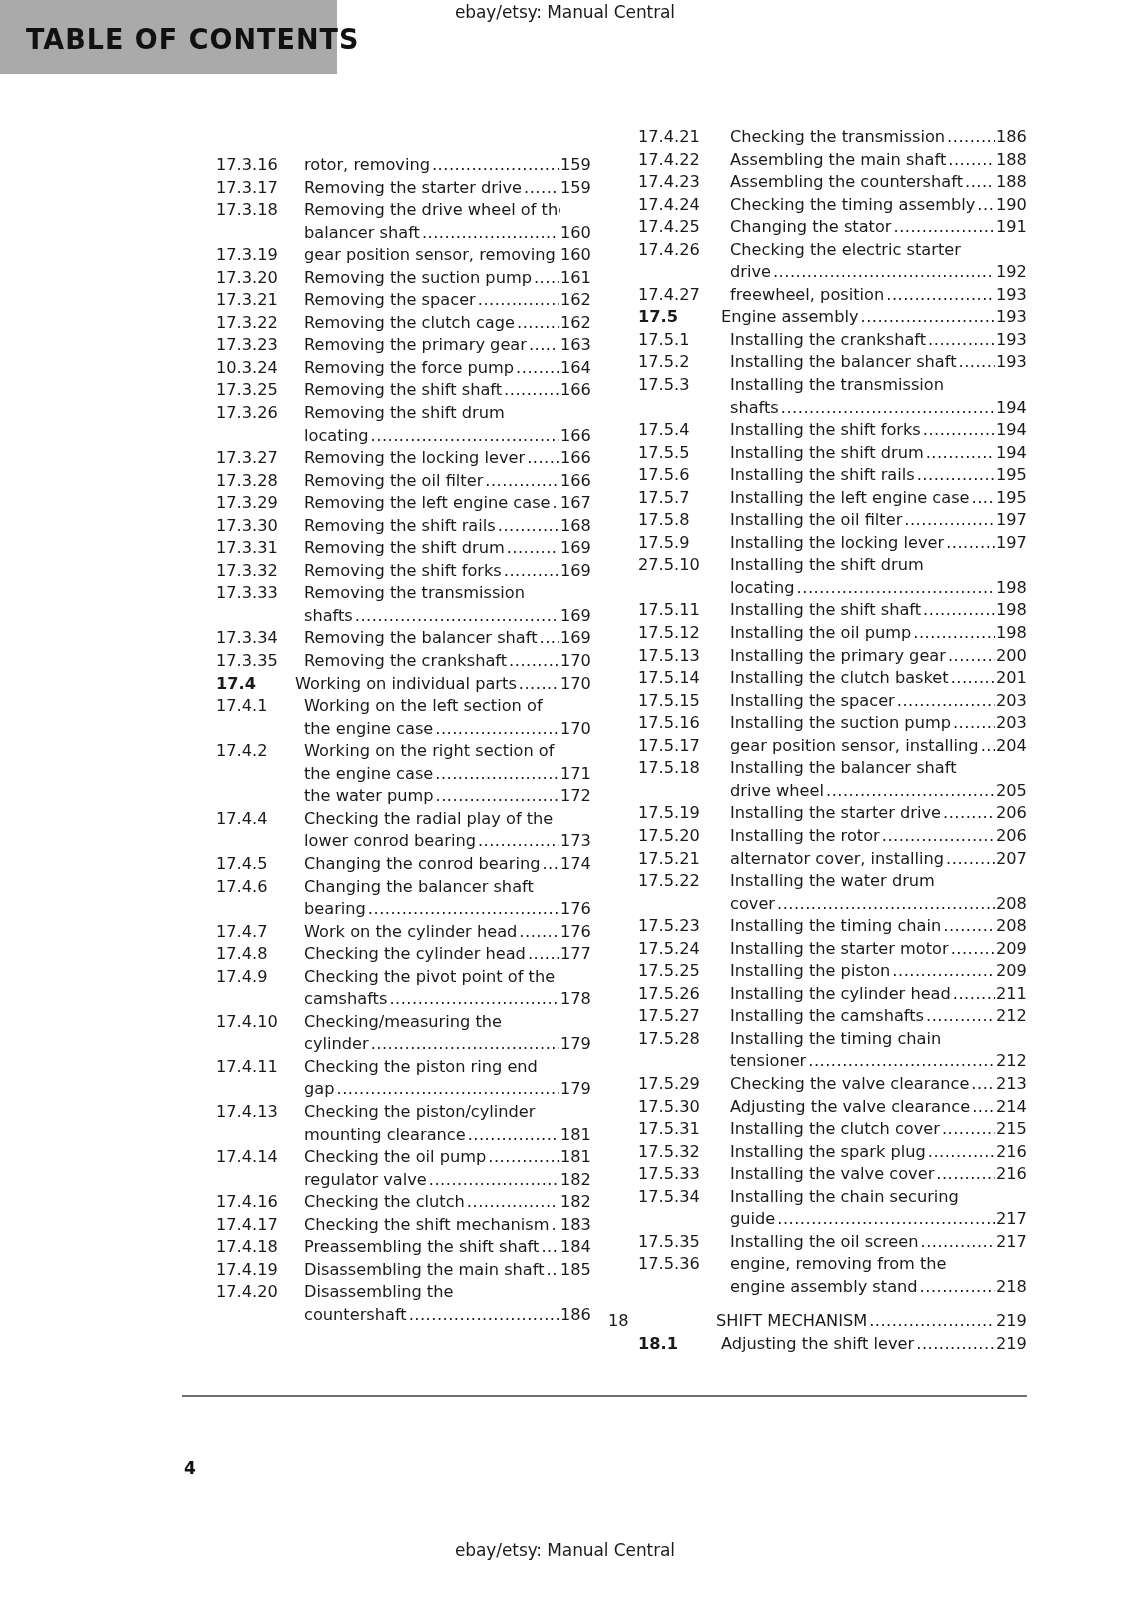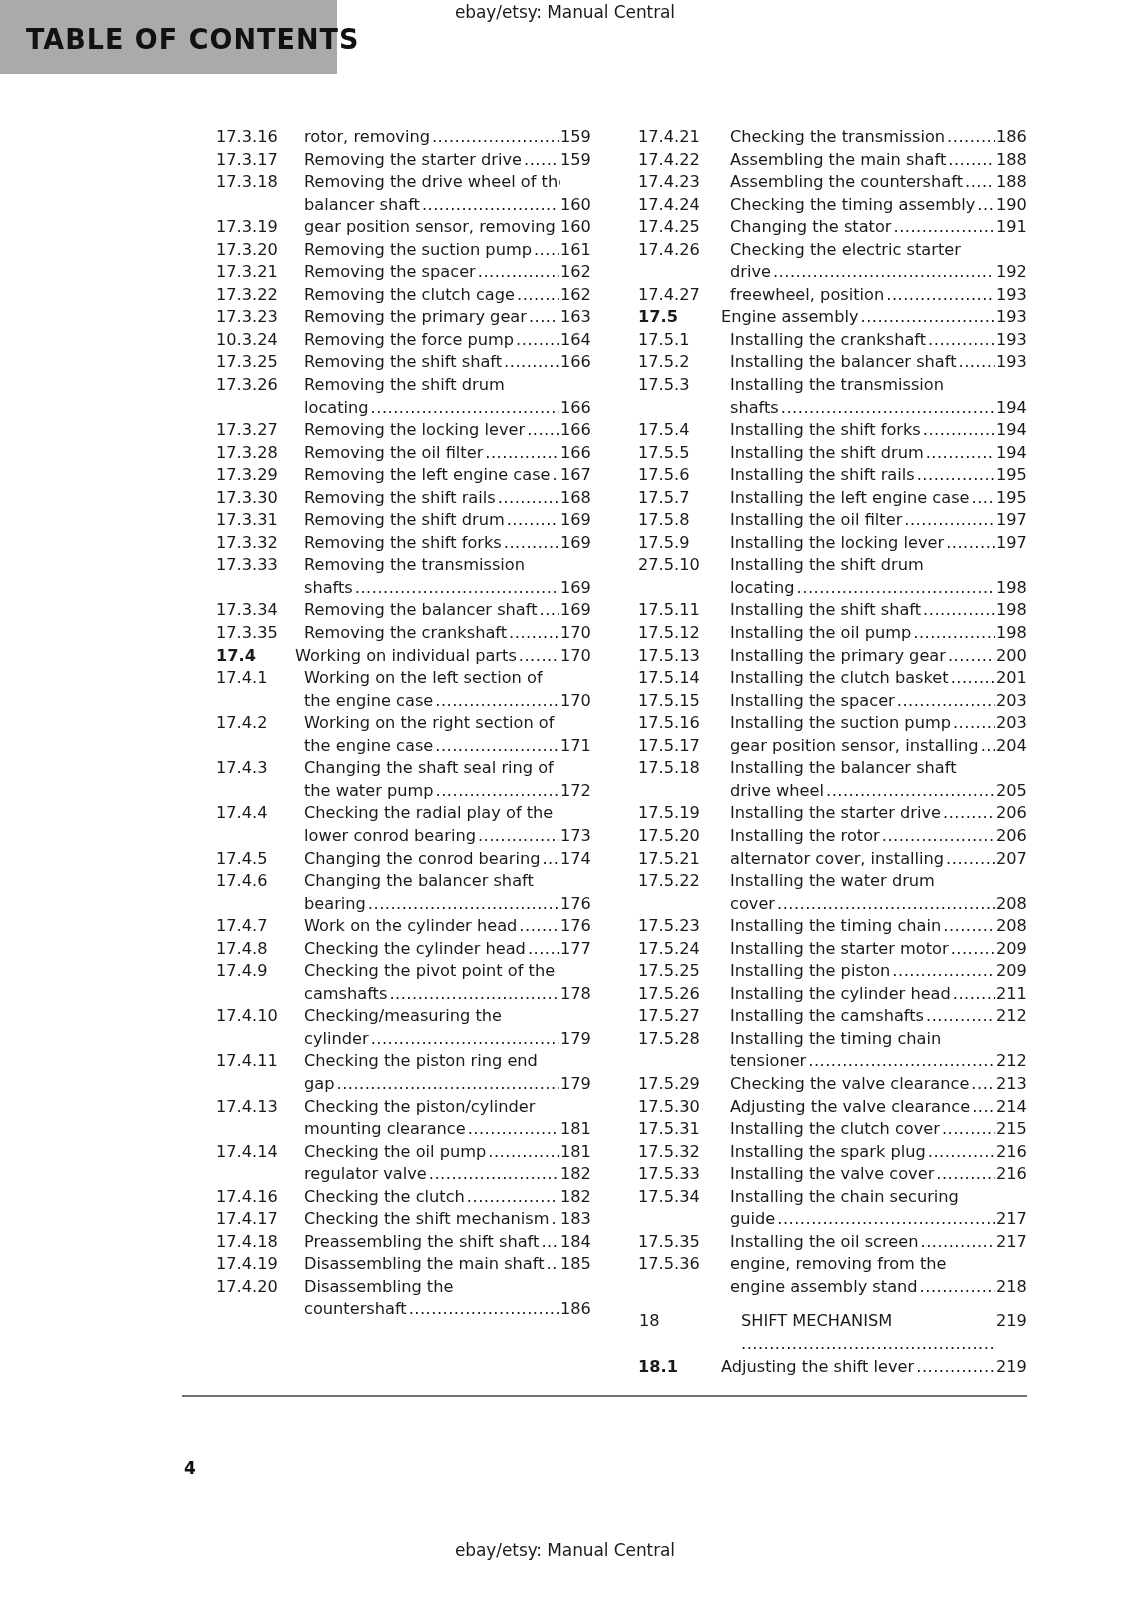--- a/index.html
+++ b/index.html
@@ -63,21 +63,21 @@
   .toc {
     position: absolute;
     top: 126px;
     left: 0;
     width: 1130px;
   }
   .col {
     position: absolute;
     top: 0;
   }
-  .col-left  { left: 185px; width: 405px; }
+  .col-left  { left: 185px; width: 405px; margin-top: 28px; }
   .col-right { left: 608px; width: 418px; }
 
   .entry {
     display: flex;
     align-items: baseline;
     font-size: 16.2px;
     line-height: 22.55px;
     color: #1a1a1a;
     white-space: nowrap;
   }
@@ -117,22 +117,22 @@
   
   .col-left  .num { width: 88px; }
   .col-left  .page { width: 30px; }
   .col-right .num { width: 92px; }
   .col-right .page { width: 30px; }
 
   
   .lvl3 .num { padding-left: 30px; }
   .lvl2 .num { padding-left: 30px; font-weight: bold; }
   .lvl2 .title-cell { margin-left: -9px; text-align: right; }
-  .lvl1 .num { padding-left: 0px; margin-left: 31px; }
-  .lvl1 .title-cell { margin-left: 8px; flex-direction: column; }
+  .lvl1 .num { padding-left: 0px; }
+  .lvl1 .title-cell { margin-left: 16px; }
 
   .col-left .lvl3 .num { padding-left: 31px; }
   .col-left .lvl2 .num { padding-left: 31px; }
 
   
   .cont .num { visibility: hidden; }
 
   
   .gap-before { margin-top: 12px; }
 
@@ -381,28 +381,20 @@
         <span class="page"></span>
       </div>
       <div class="entry lvl3 cont">
         <span class="num">17.4.2</span>
         <span class="title-cell">
           <span class="label">the engine case</span>
           <span class="leader"></span>
         </span>
         <span class="page">171</span>
       </div>
-      <div class="entry lvl3">
-        <span class="num">17.4.3</span>
-        <span class="title-cell">
-          <span class="label">Changing the shaft seal ring of</span>
-          <span class="leader nodots"></span>
-        </span>
-        <span class="page"></span>
-      </div>
       <div class="entry lvl3 cont">
         <span class="num">17.4.3</span>
         <span class="title-cell">
           <span class="label">the water pump</span>
           <span class="leader"></span>
         </span>
         <span class="page">172</span>
       </div>
       <div class="entry lvl3">
         <span class="num">17.4.4</span>

